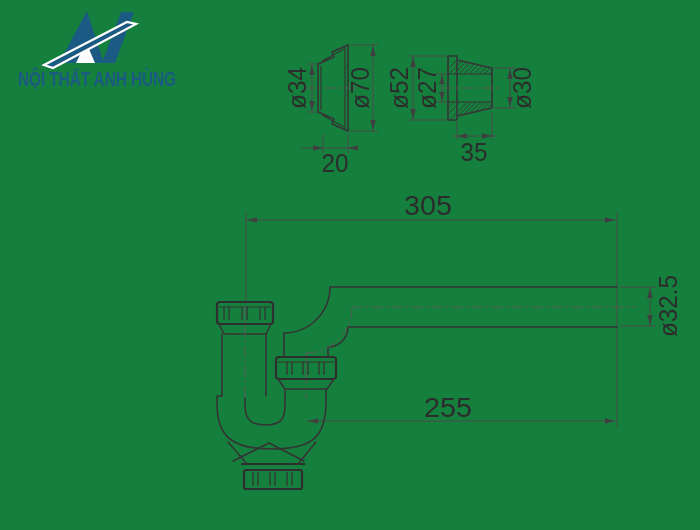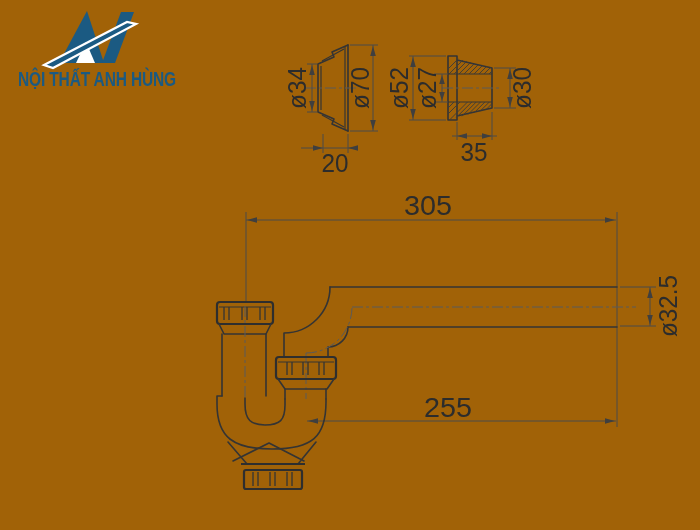--- a/index.html
+++ b/index.html
@@ -1,16 +1,16 @@
 <!DOCTYPE html>
 <html><head>
 <meta charset="utf-8">
 <style>
   html,body { margin:0; padding:0; background:#ffffff; }
-  .canvas { position:relative; width:700px; height:530px; background:#a16207; overflow:hidden;
+  .canvas { position:relative; width:700px; height:530px; background:#15803d; overflow:hidden;
             font-family:"Liberation Sans", sans-serif; }
   svg.draw { position:absolute; left:0; top:0; }
 
   
   .thin  { stroke:#4a4a4a; stroke-width:1; fill:none; }
   .obj   { stroke:#343434; stroke-width:1.6; fill:none; stroke-linejoin:round; stroke-linecap:round; }
   .objth { stroke:#343434; stroke-width:1.2; fill:none; stroke-linejoin:round; }
   .bold  { stroke:#2e2e2e; stroke-width:2.2; fill:none; stroke-linejoin:round; }
   .slot  { stroke:#343434; stroke-width:1.3; fill:none; }
   .cl    { stroke:#5a5a5a; stroke-width:1; fill:none; stroke-dasharray:11 3 3 3; }

